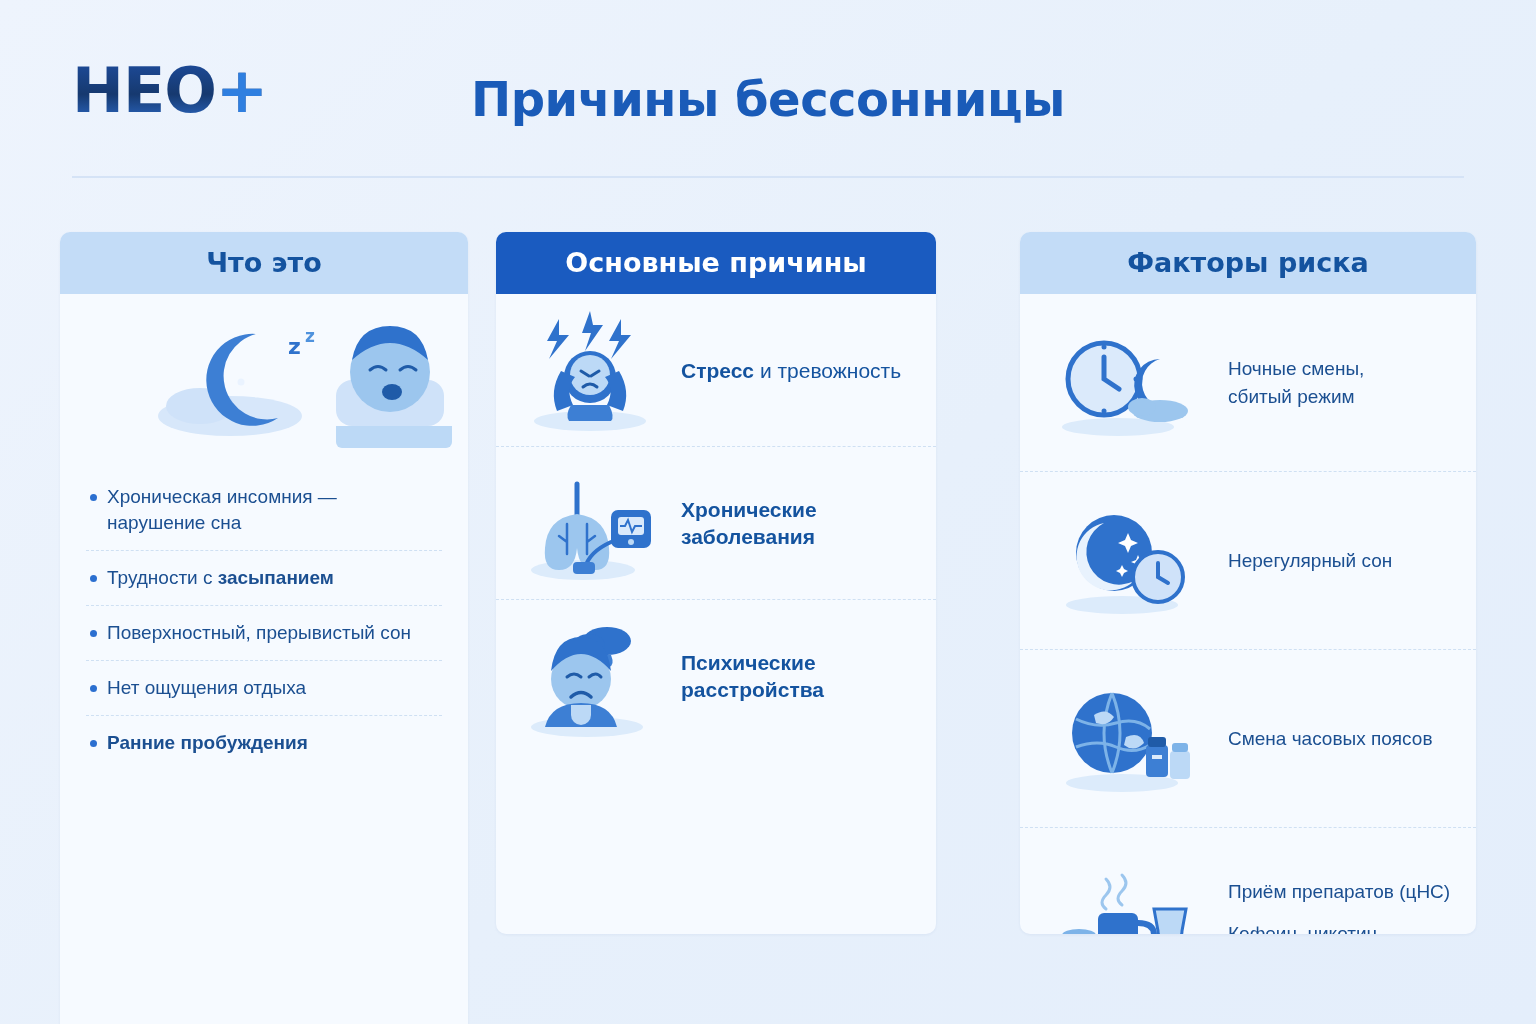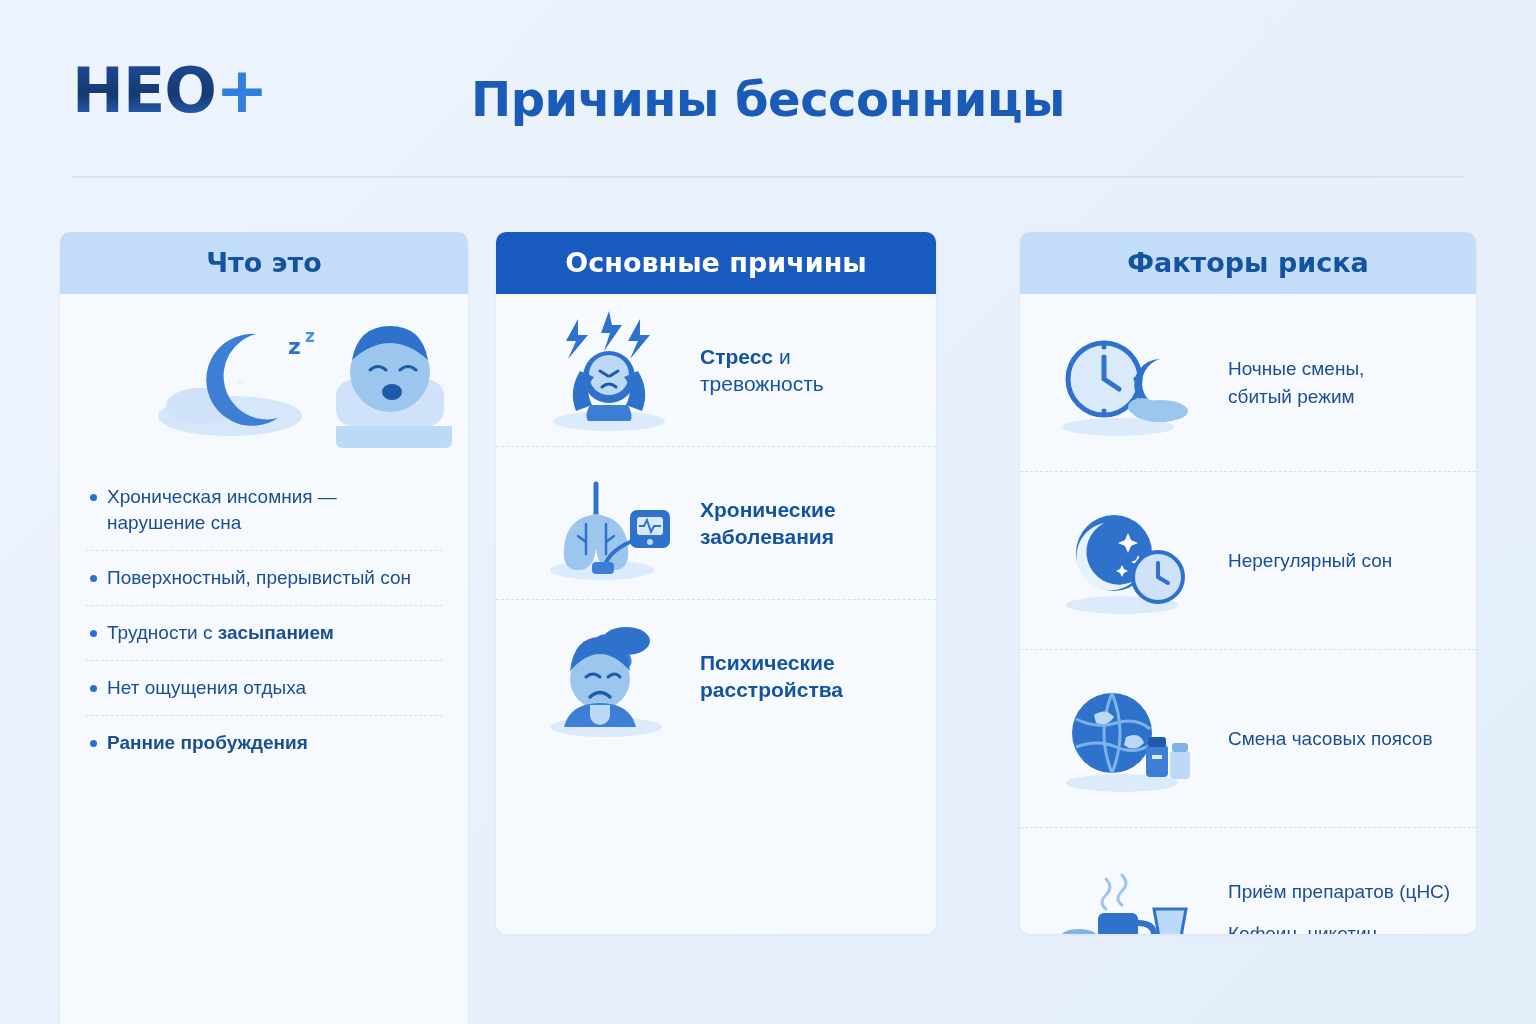--- a/index.html
+++ b/index.html
@@ -138,21 +138,21 @@
   }
   .bullet-text.bold { font-weight: bold; }
   .bullet-text .b { font-weight: bold; }
 
   
   .cause {
     display: flex;
     align-items: center;
     gap: 16px;
     height: 152px;
-    padding: 0 38px;
+    padding: 0 19px;
     border-bottom: 1px dashed #cfe0f3;
   }
   .cause:last-child { border-bottom: none; }
   .cause-icon {
     width: 150px;
     height: 130px;
     flex: 0 0 auto;
     position: relative;
   }
   .cause-label {
@@ -232,25 +232,25 @@
         </svg>
       </div>
 
       <div class="bullets">
         <div class="bullet">
           <span class="dot"></span>
           <span class="bullet-text">Хроническая инсомния — нарушение сна</span>
         </div>
         <div class="bullet">
           <span class="dot"></span>
-          <span class="bullet-text">Поверхностный, прерывистый сон</span>
+          <span class="bullet-text">Трудности с <span class="b">засыпанием</span></span>
         </div>
         <div class="bullet">
           <span class="dot"></span>
-          <span class="bullet-text">Трудности с <span class="b">засыпанием</span></span>
+          <span class="bullet-text">Поверхностный, прерывистый сон</span>
         </div>
         <div class="bullet">
           <span class="dot"></span>
           <span class="bullet-text">Нет ощущения отдыха</span>
         </div>
         <div class="bullet">
           <span class="dot"></span>
           <span class="bullet-text bold">Ранние пробуждения</span>
         </div>
       </div>

